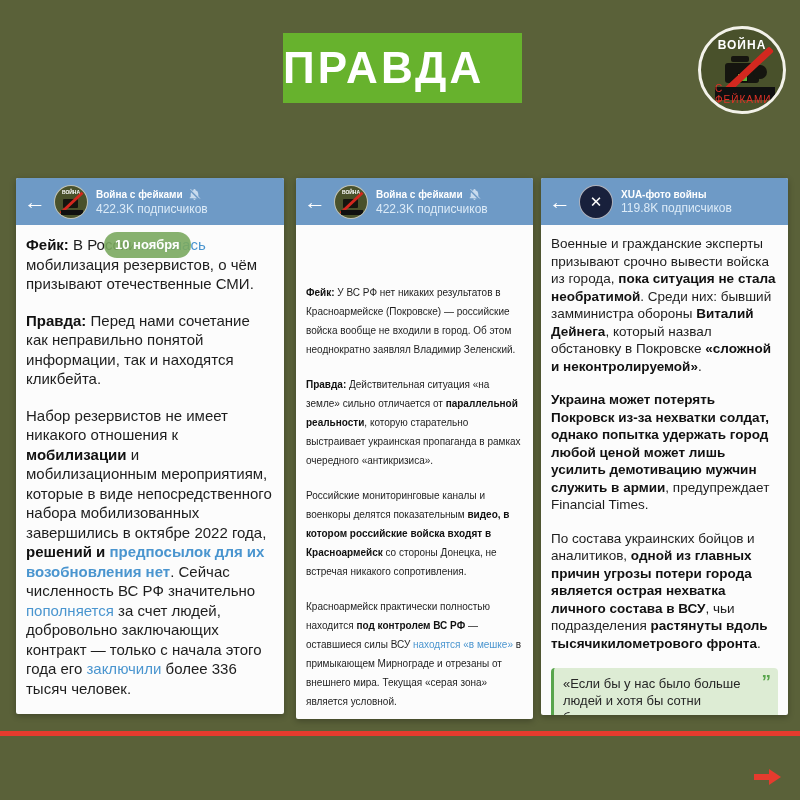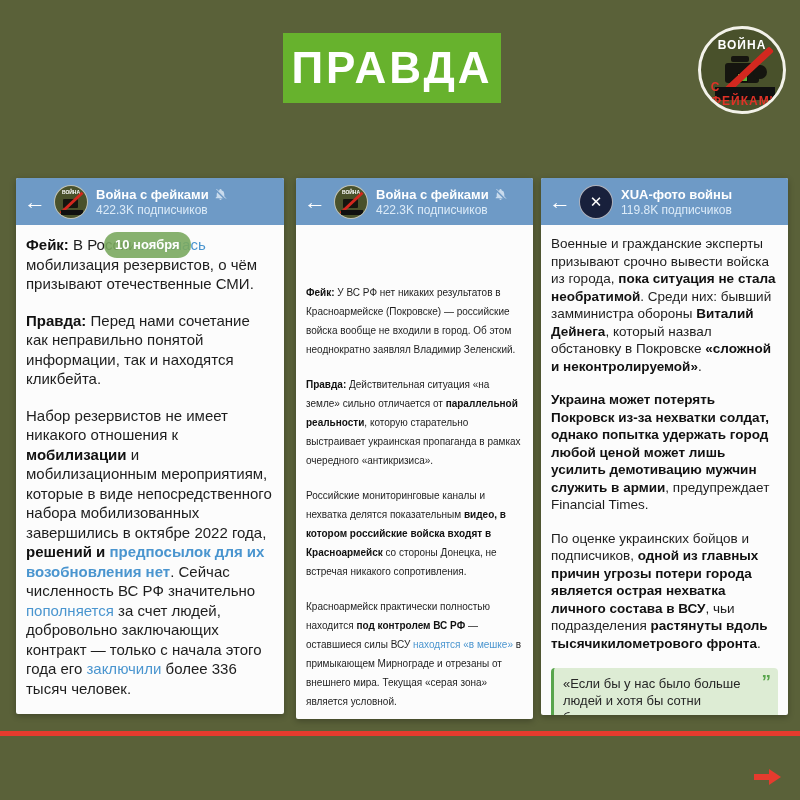--- a/index.html
+++ b/index.html
@@ -6,22 +6,22 @@
   html,body { width:800px; height:800px; }
   body {
     font-family:"Liberation Sans","DejaVu Sans",sans-serif;
     background:#5a6139;
     position:relative;
     width:800px; height:800px;
     overflow:hidden;
   }
   
   .banner {
-    position:absolute; left:283px; top:33px; width:218px; height:70px;
-    background:#67b22d; display:flex; align-items:center; justify-content:center;
+    position:absolute; left:283px; top:33px; width:239px; height:70px;
+    background:#67b22d; display:flex; align-items:center; justify-content:flex-start;
   }
   .banner-title {
     color:#ffffff; font-size:44px; font-weight:800; letter-spacing:3px;
   }
   
   .logo {
     position:absolute; left:698px; top:26px; width:88px; height:88px;
     border-radius:50%; background:#49512b; border:3px solid #f3f2ea;
     overflow:hidden;
   }
@@ -46,21 +46,21 @@
     background:#5db33a; border:1px solid #0c0c08;
   }
   .logo-slash {
     position:absolute; left:40px; top:8px; width:7px; height:74px;
     background:#d3281f; transform:rotate(47deg); border-radius:2px;
   }
   .logo-bottom {
     position:absolute; bottom:11px; left:14px; width:60px; height:13px;
     background:#101010; display:flex; align-items:center; justify-content:center;
   }
-  .logo-bottom span { color:#e03227; font-size:12px; font-weight:700; letter-spacing:1px; }
+  .logo-bottom span { color:#e03227; font-size:10px; font-weight:400; letter-spacing:1px; }
   
   .card {
     position:absolute; top:178px; background:#fcfcfc;
     border-radius:2px; box-shadow:0 2px 6px rgba(0,0,0,0.28);
     display:flex; flex-direction:column; overflow:hidden;
   }
   .card-1 { left:16px;  width:268px; height:536px; }
   .card-2 { left:296px; width:237px; height:541px; }
   .card-3 { left:541px; width:247px; height:537px; }
   .card-header {
@@ -85,21 +85,21 @@
     position:absolute; left:15px; top:2px; width:3px; height:30px;
     background:#d3281f; transform:rotate(47deg);
   }
   .avatar-warfakes .a-strip {
     position:absolute; bottom:3px; left:6px; width:22px; height:5px; background:#101010;
   }
   .avatar-x { background:#18203c; display:flex; align-items:center; justify-content:center; }
   .avatar-x span { color:#ffffff; font-size:15px; font-weight:700; }
   .ch-meta { display:flex; flex-direction:column; overflow:hidden; }
   .ch-title-row { display:flex; align-items:center; gap:5px; }
-  .ch-title { color:#ffffff; font-size:13px; font-weight:700; white-space:nowrap; }
+  .ch-title { color:#ffffff; font-size:10px; font-weight:700; white-space:nowrap; }
   .bell { flex:0 0 auto; opacity:0.75; }
   .ch-sub { color:#dcebf8; font-size:12px; margin-top:1px; }
   .card-body {
     flex:1 1 auto; position:relative; padding:10px 10px; overflow:hidden;
     color:#1d1d1d;
   }
   .card-1 .card-body { font-size:15px;   line-height:19.5px; }
   .card-2 .card-body { font-size:10px; line-height:19px;margin-top:48px; }
   .card-3 .card-body { font-size:13.5px; line-height:17.5px; }
   .para { margin-bottom:16px; }
@@ -195,42 +195,42 @@
             <line x1="3" y1="3" x2="21" y2="21" stroke="#6e9ac6" stroke-width="3.4"></line>
             <line x1="4.5" y1="2" x2="22" y2="19.5" stroke="#e8f1fa" stroke-width="1.6"></line>
           </svg>
       </div>
       <span class="ch-sub">422.3K подписчиков</span>
     </div>
   </div>
   <div class="card-body">
       <div class="para"><span class="b">Фейк:</span><span> У ВС РФ нет никаких результатов в Красноармейске (Покровске) — российские войска вообще не входили в город. Об этом неоднократно заявлял Владимир Зеленский.</span></div>
       <div class="para"><span class="b">Правда:</span><span> Действительная ситуация «на земле» сильно отличается от </span><span class="b">параллельной реальности</span><span>, которую старательно выстраивает украинская пропаганда в рамках очередного «антикризиса».</span></div>
-      <div class="para"><span>Российские мониторинговые каналы и нехватка делятся показательным </span><span class="b">видео, в котором российские войска входят в Красноармейск</span><span> со стороны Донецка, не встречая никакого сопротивления.</span></div>
+      <div class="para"><span>Российские мониторинговые каналы и военкоры делятся показательным </span><span class="b">видео, в котором российские войска входят в Красноармейск</span><span> со стороны Донецка, не встречая никакого сопротивления.</span></div>
       <div class="para"><span>Красноармейск практически полностью находится </span><span class="b">под контролем ВС РФ</span><span> — оставшиеся силы ВСУ </span><span class="lnk">находятся «в мешке»</span><span> в примыкающем Мирнограде и отрезаны от внешнего мира. Текущая «серая зона» является условной.</span></div>
     </div>
 </div>
 
 <div class="card card-3">
   <div class="card-header">
     <span class="back">←</span>
     <div class="avatar avatar-x">
       <span>✕</span>
     </div>
     <div class="ch-meta">
       <div class="ch-title-row">
         <span class="ch-title">XUA-фото войны</span>
       </div>
       <span class="ch-sub">119.8K подписчиков</span>
     </div>
   </div>
   <div class="card-body">
       <div class="para"><span>Военные и гражданские эксперты призывают срочно вывести войска из города, </span><span class="b">пока ситуация не стала необратимой</span><span>. Среди них: бывший замминистра обороны </span><span class="b">Виталий Дейнега</span><span>, который назвал обстановку в Покровске </span><span class="b">«сложной и неконтролируемой»</span><span>.</span></div>
       <div class="para"><span class="b">Украина может потерять Покровск из-за нехватки солдат, однако попытка удержать город любой ценой может лишь усилить демотивацию мужчин служить в армии</span><span>, предупреждает Financial Times.</span></div>
-      <div class="para"><span>По оценке украинских бойцов и подписчиков, </span><span class="b">одной из главных причин угрозы потери города является острая нехватка личного состава в ВСУ</span><span>, чьи подразделения </span><span class="b">растянуты вдоль тысячикилометрового фронта</span><span>.</span></div>
+      <div class="para"><span>По состава украинских бойцов и аналитиков, </span><span class="b">одной из главных причин угрозы потери города является острая нехватка личного состава в ВСУ</span><span>, чьи подразделения </span><span class="b">растянуты вдоль тысячикилометрового фронта</span><span>.</span></div>
       <div class="quote"><span class="qmark">”</span><span>«Если бы у нас было больше людей и хотя бы сотни баллистических ракет, всего этого можно было бы избежать»,</span></div>
     </div>
 </div>
 
 <div class="red-line"></div>
 <div class="footer">
   <svg width="28" height="18" viewBox="0 0 28 18">
       <path d="M0 6 h15 V1 l12 8 -12 8 v-5 H0 z" fill="#e63b2e"></path>
     </svg>
 </div>

